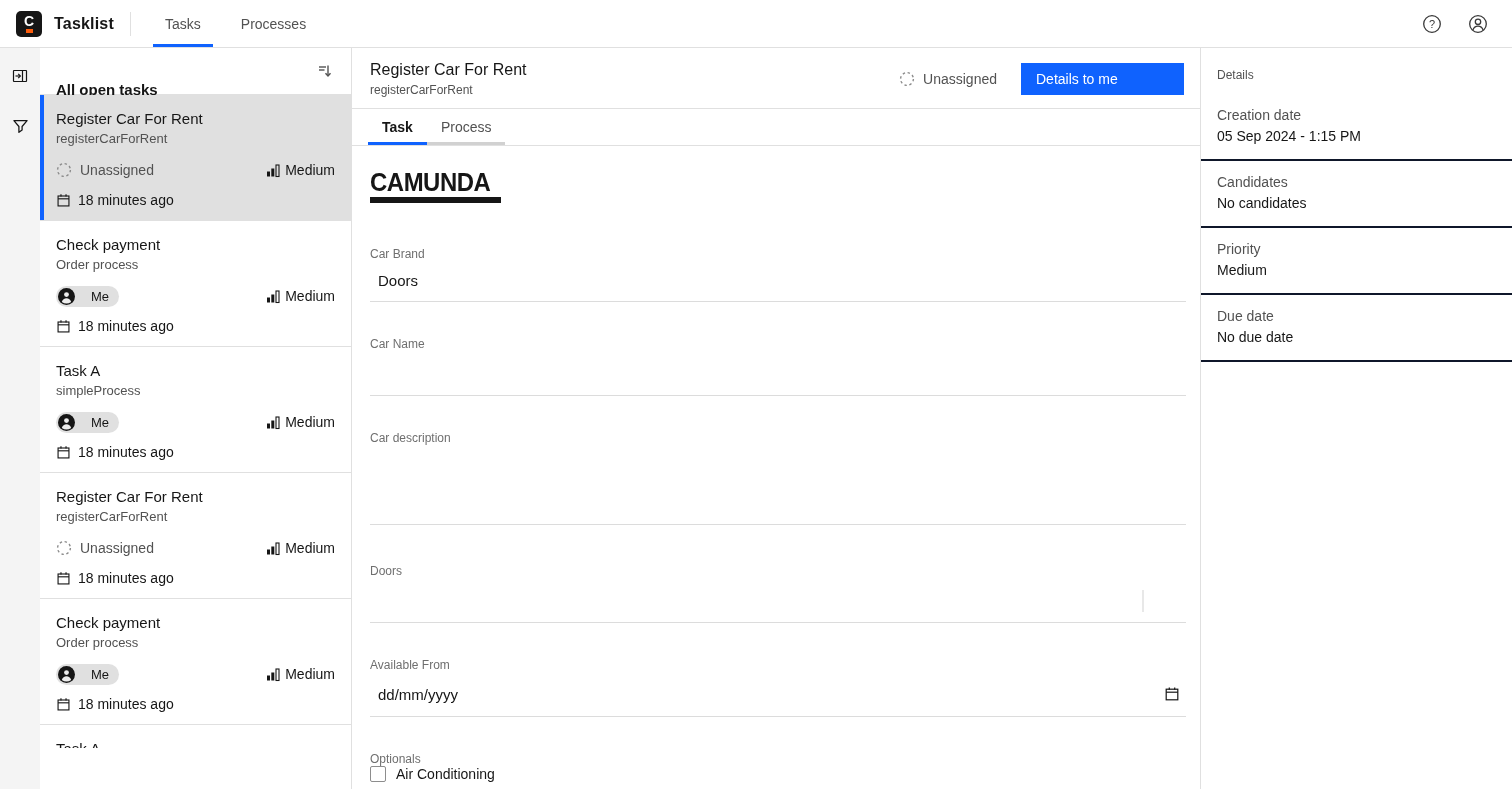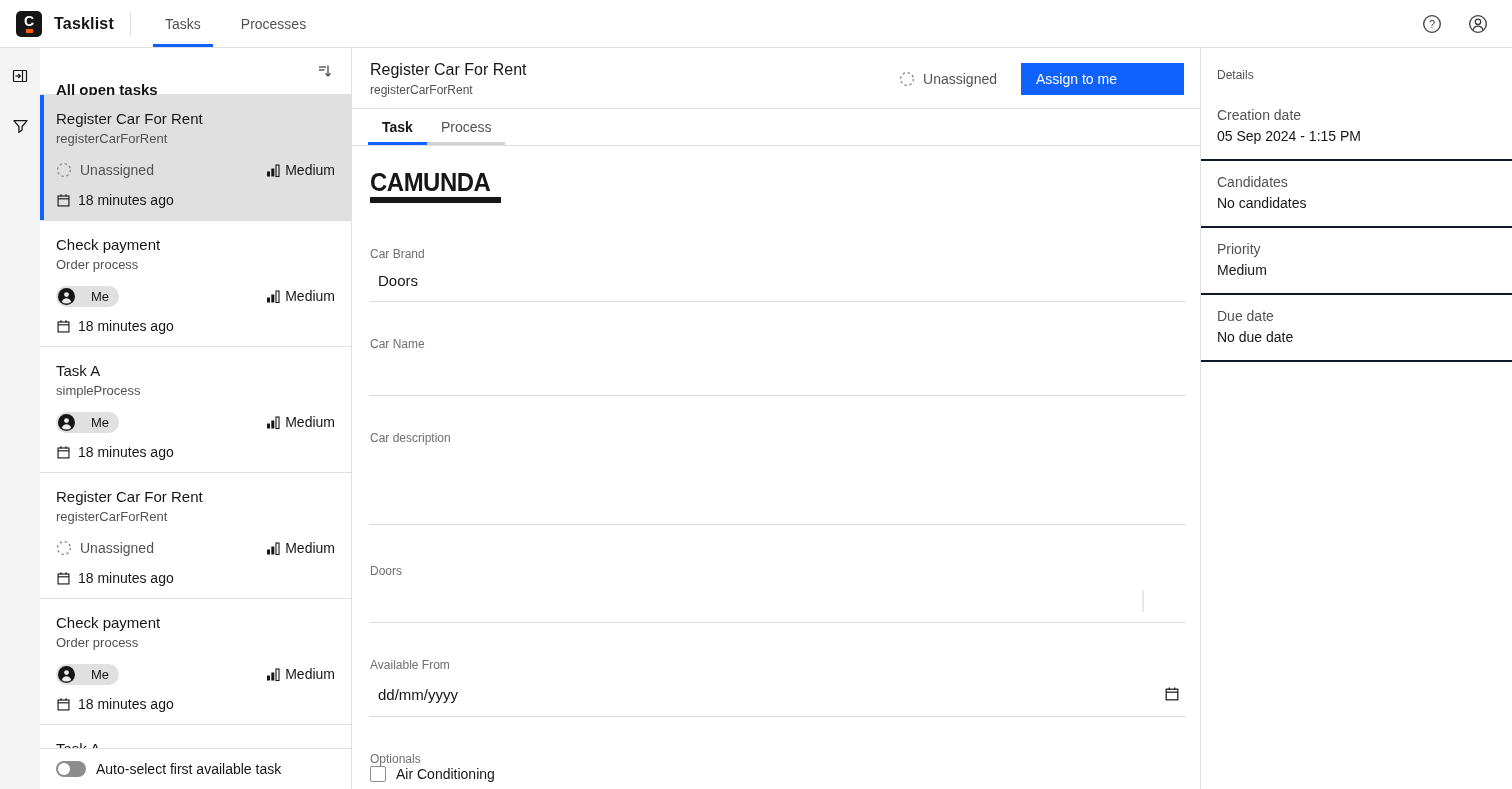--- a/index.html
+++ b/index.html
@@ -377,44 +377,38 @@
           <span>18 minutes ago</span>
         </div>
       </div>
 
       <div class="task-item cropped">
         <div class="task-title">Task A</div>
       </div>
 
     </div>
 
-    <div class="task-panel-footer">
-      <div class="toggle">
-        <div class="toggle-knob"></div>
-      </div>
-      <span class="toggle-label">Auto-select first available task</span>
-    </div>
   </section>
 
   <section class="main-panel">
     <div class="main-header">
       <div>
         <div class="main-title">Register Car For Rent</div>
         <div class="main-subtitle">registerCarForRent</div>
       </div>
       <div class="main-header-right">
         <span class="unassigned-chip">
           <span>
               <svg width="16" height="16" viewBox="0 0 16 16">
                 <circle cx="8" cy="8" r="6.4" fill="none" stroke="#8d8d8d" stroke-width="1.4" stroke-dasharray="2.4 2.6"></circle>
               </svg>
             </span>
           <span>Unassigned</span>
         </span>
-        <button class="assign-btn">Assign to me</button>
+        <button class="assign-btn">Details to me</button>
       </div>
     </div>
 
     <div class="main-tabs">
       <div class="main-tab active">
         <span>Task</span>
       </div>
       <div class="main-tab inactive">
         <span>Process</span>
       </div>

